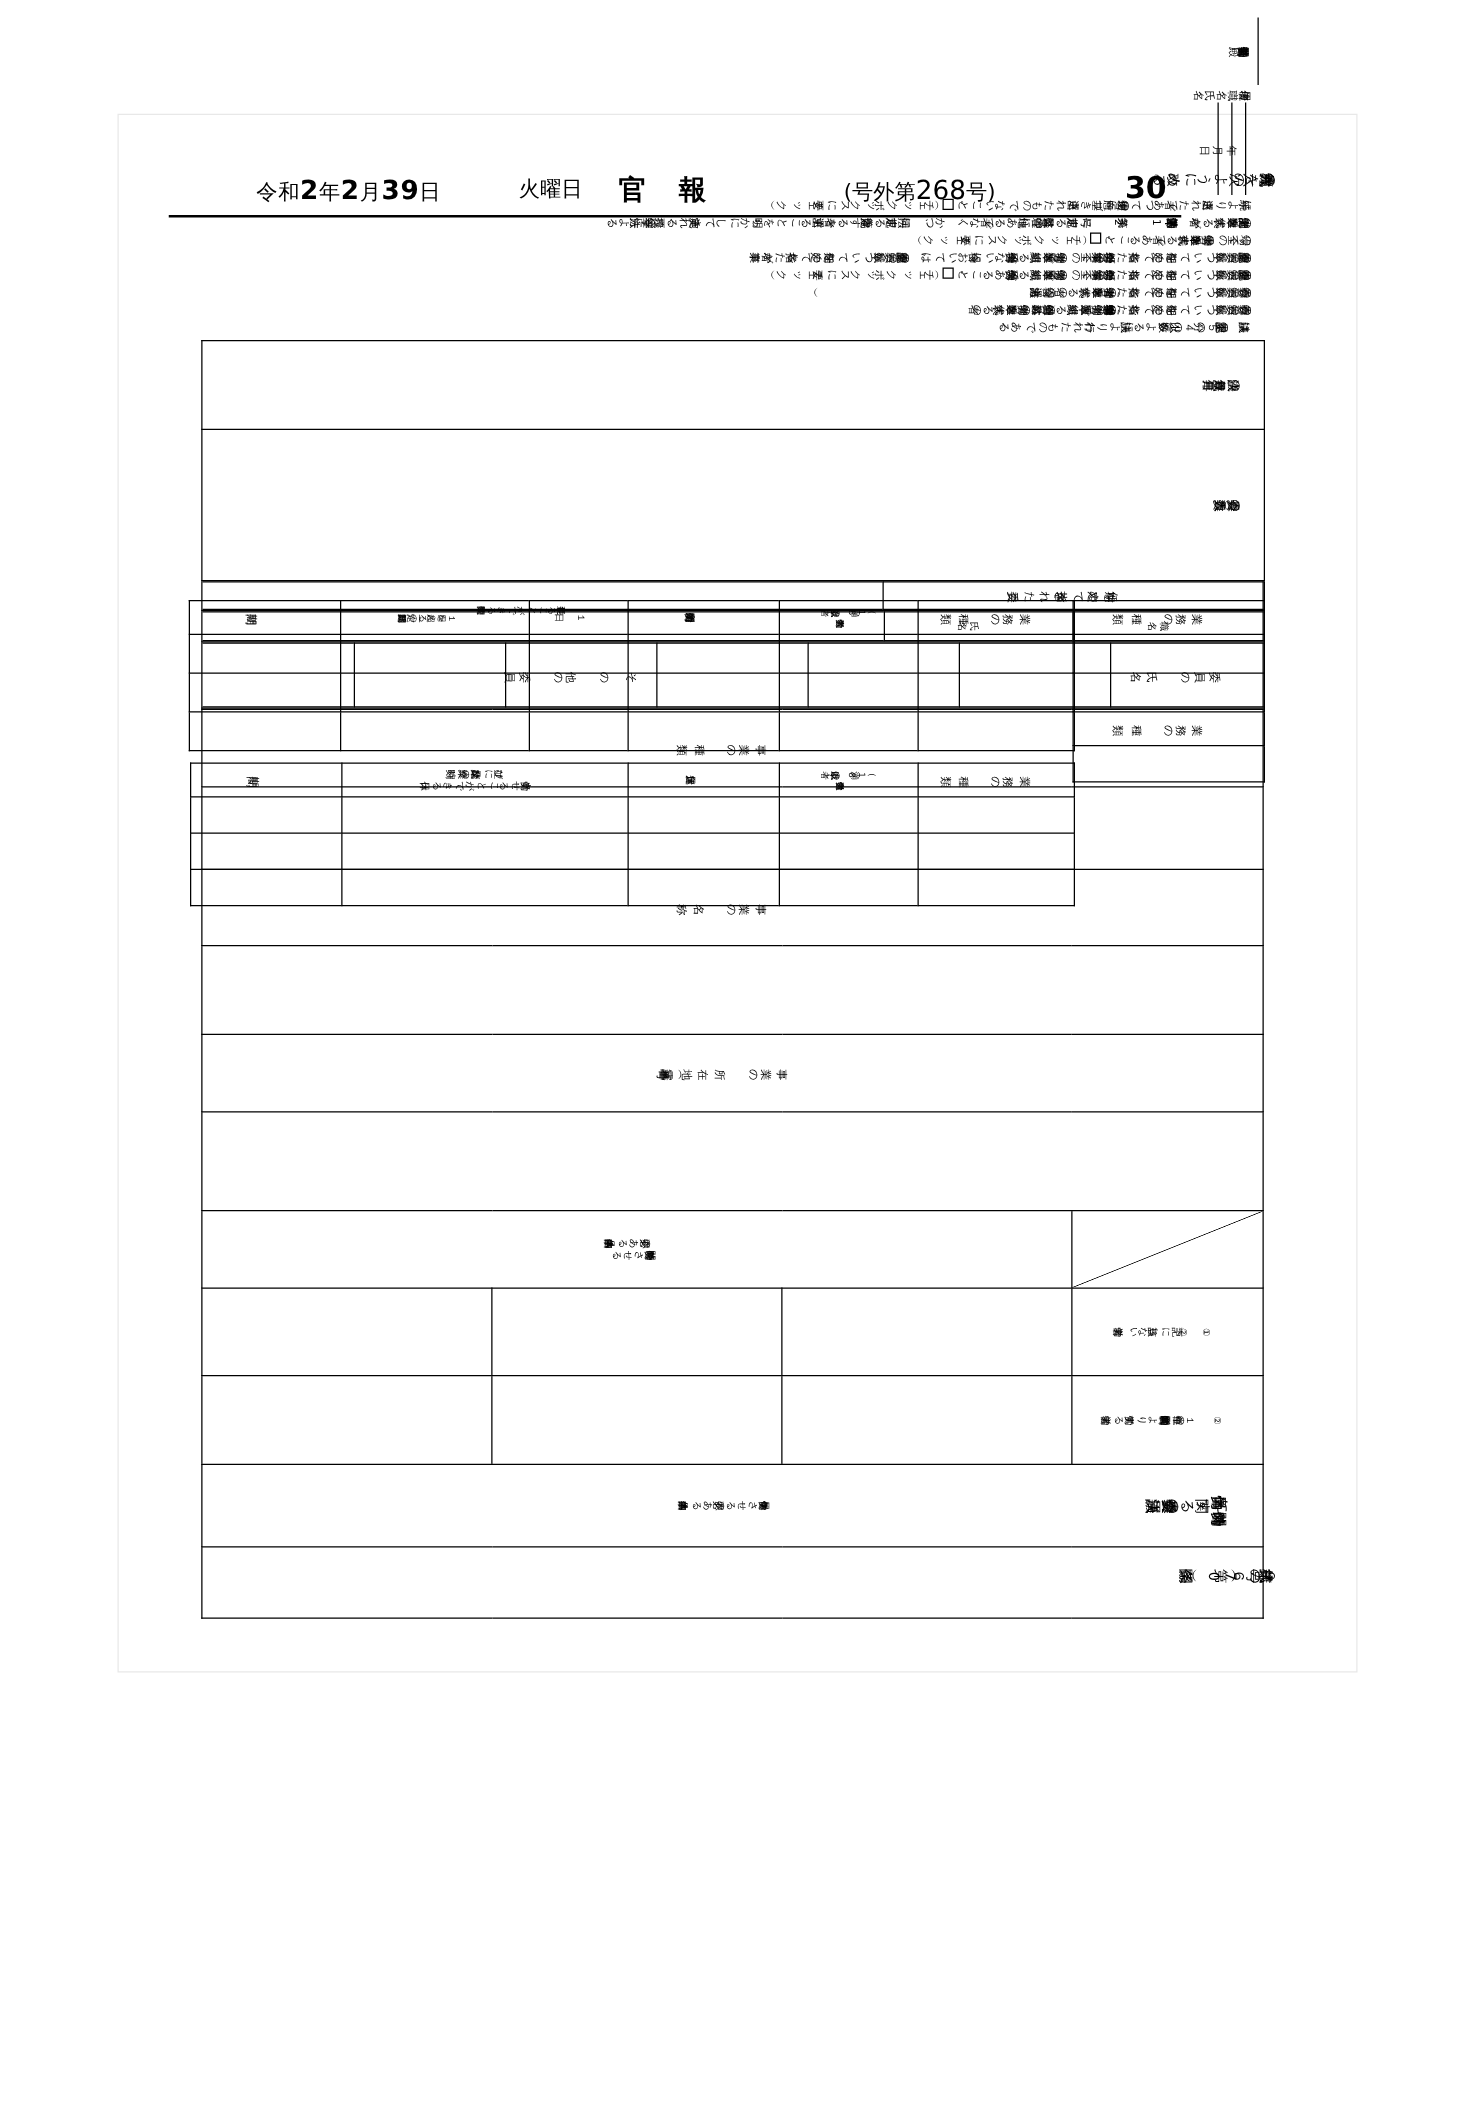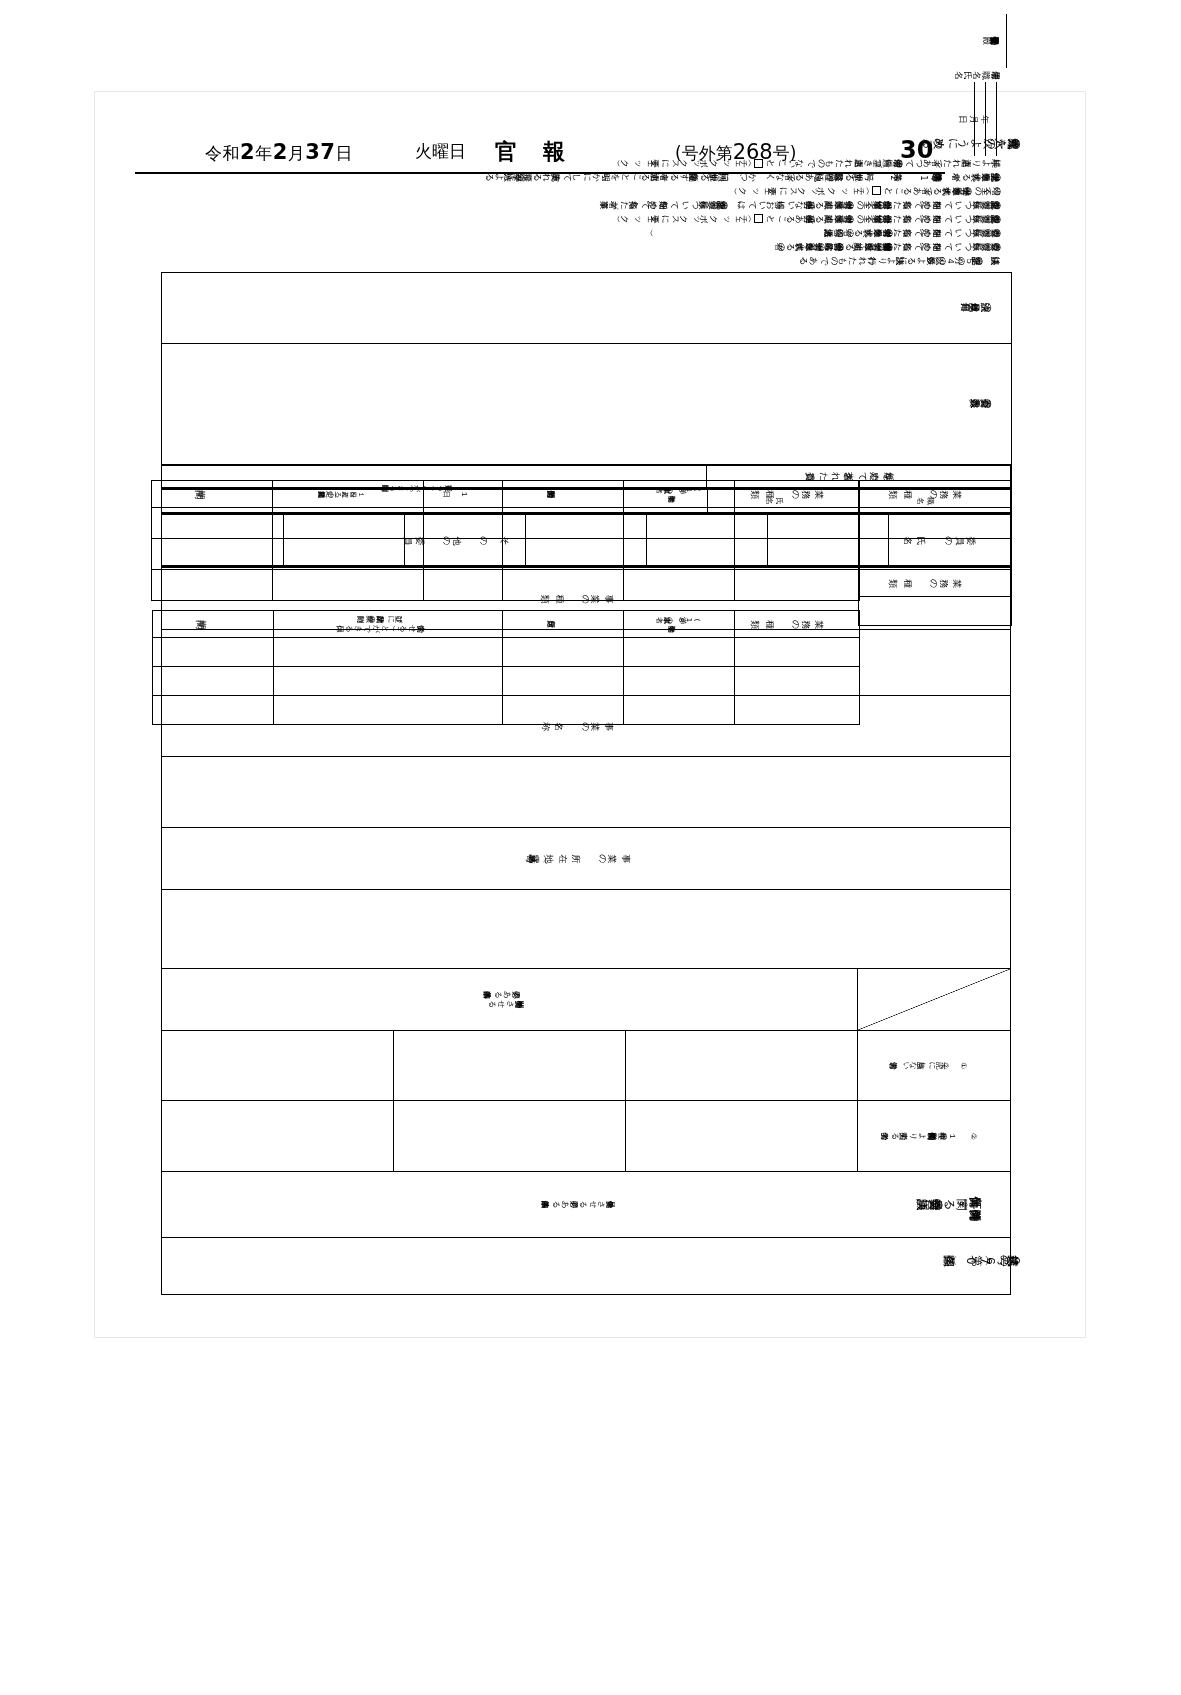--- a/index.html
+++ b/index.html
@@ -58,21 +58,21 @@
   .ul{display:inline-block;border-bottom:1px solid #000;width:74px;height:10px;vertical-align:-1px;}
 </style>
 </head>
 <body>
 
 <div id="page">
   <div id="sheet">
 
     <div class="runhead">
       <div class="rh-date">
-        <span>令和</span><span class="num">2</span><span>年</span><span class="num">2</span><span>月</span><span class="num">37</span><span>日</span>
+        <span>令和</span><span class="num">2</span><span>年</span><span class="num">2</span><span>月</span><span class="num">39</span><span>日</span>
       </div>
       <div class="rh-dow">火曜日</div>
       <div class="rh-title">官報</div>
       <div class="rh-issue">
         <span>(号外第</span><span class="num">268</span><span>号)</span>
       </div>
       <div class="rh-page">30</div>
     </div>
     <div class="rule"></div>
 

